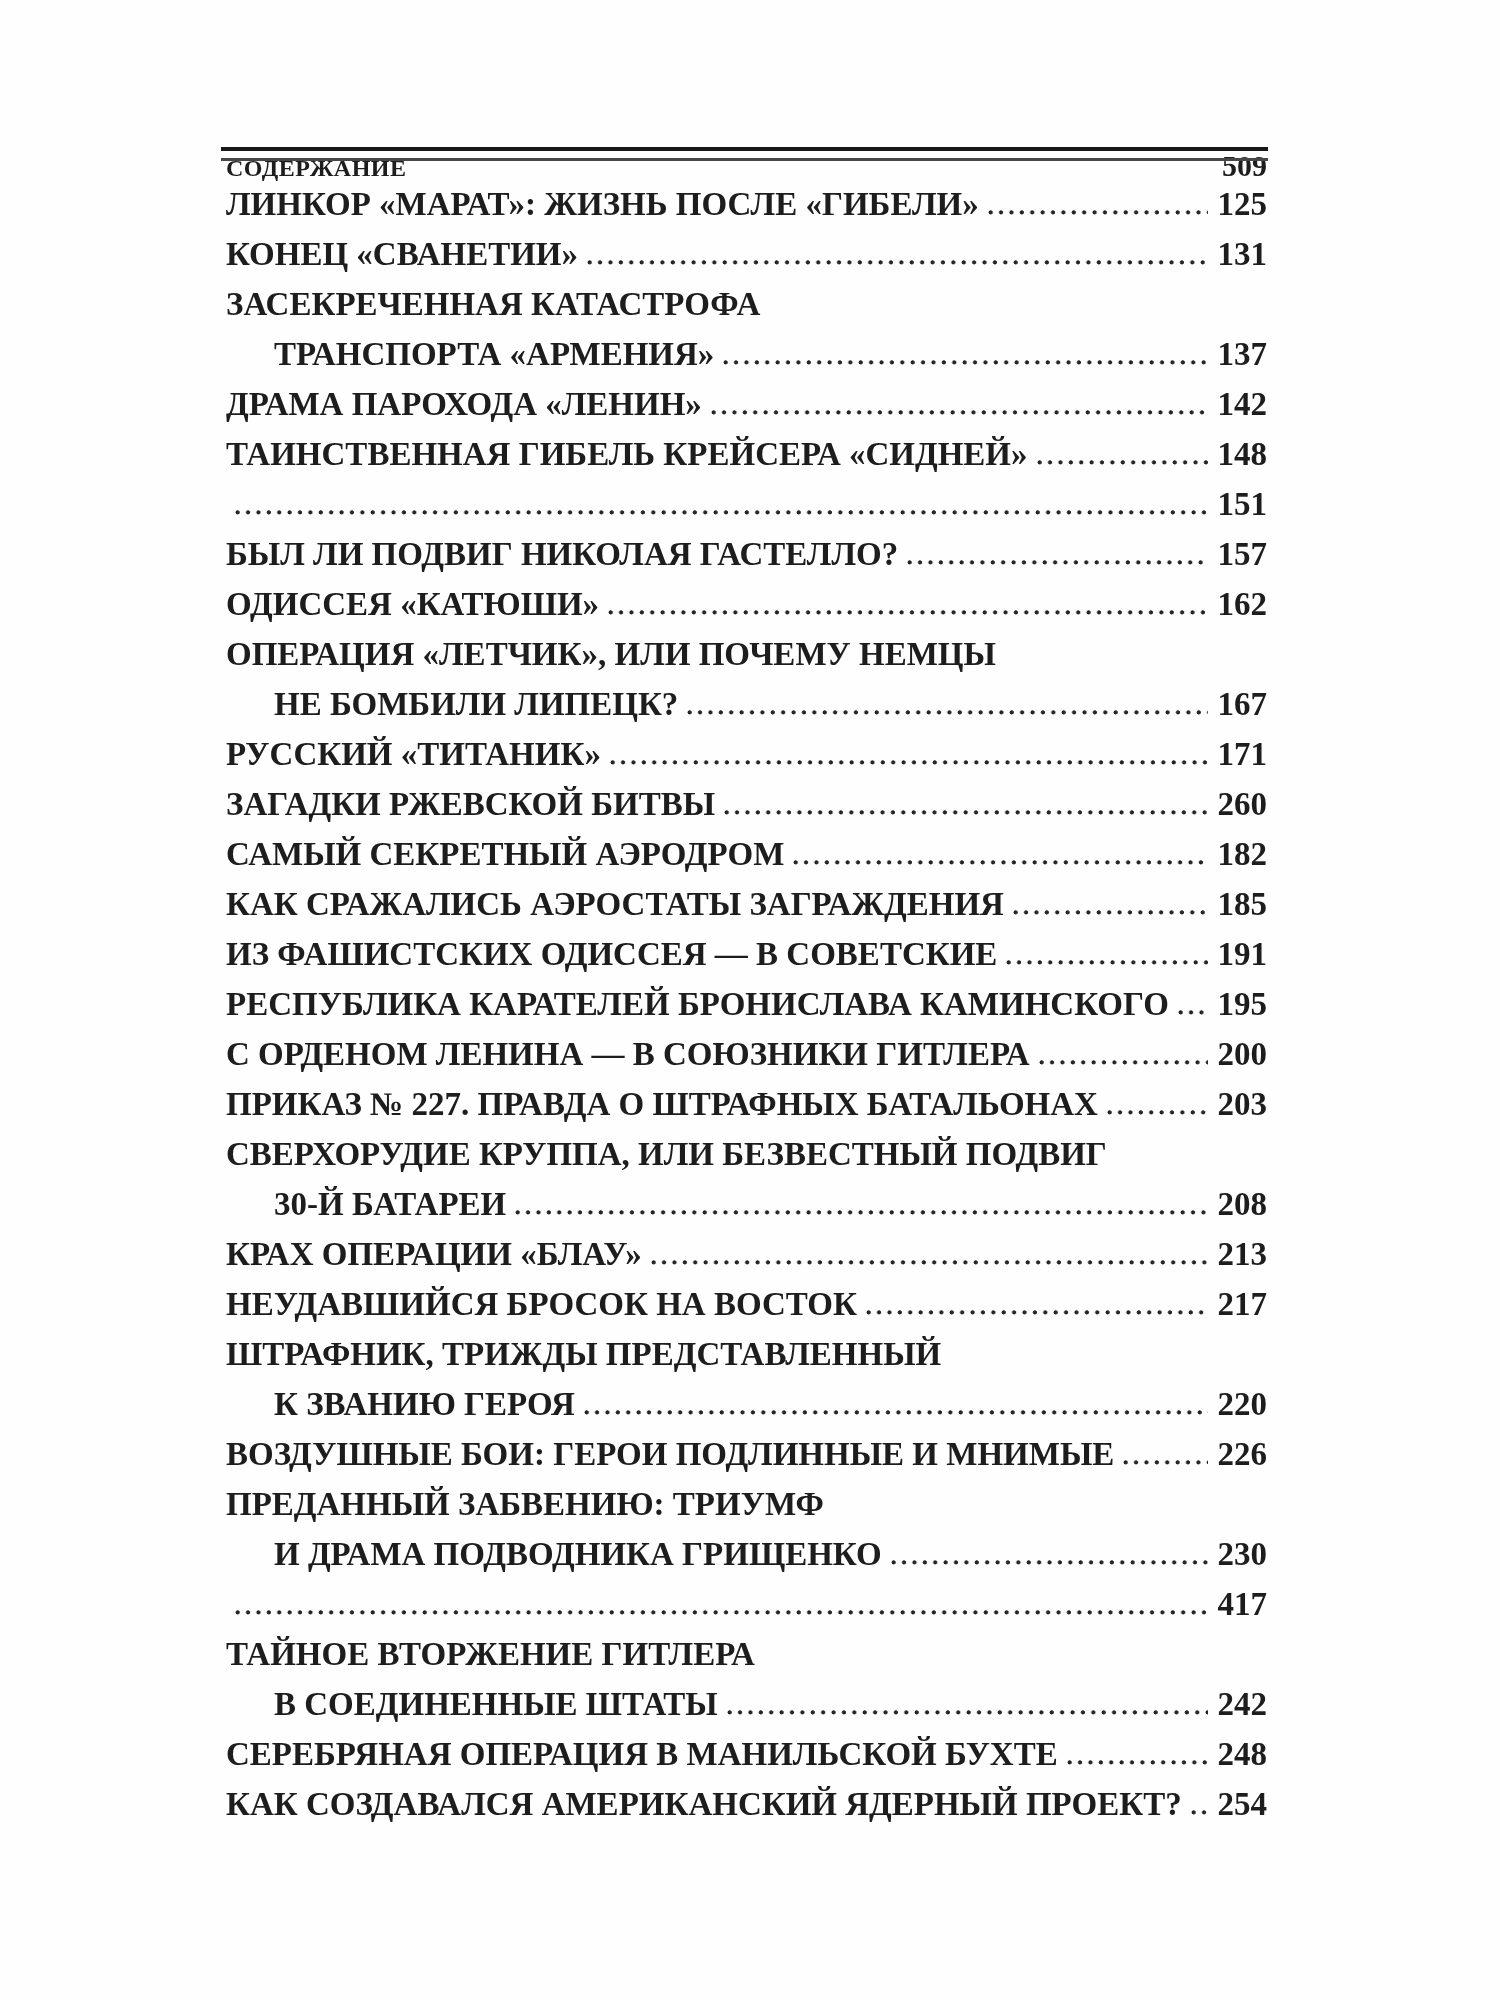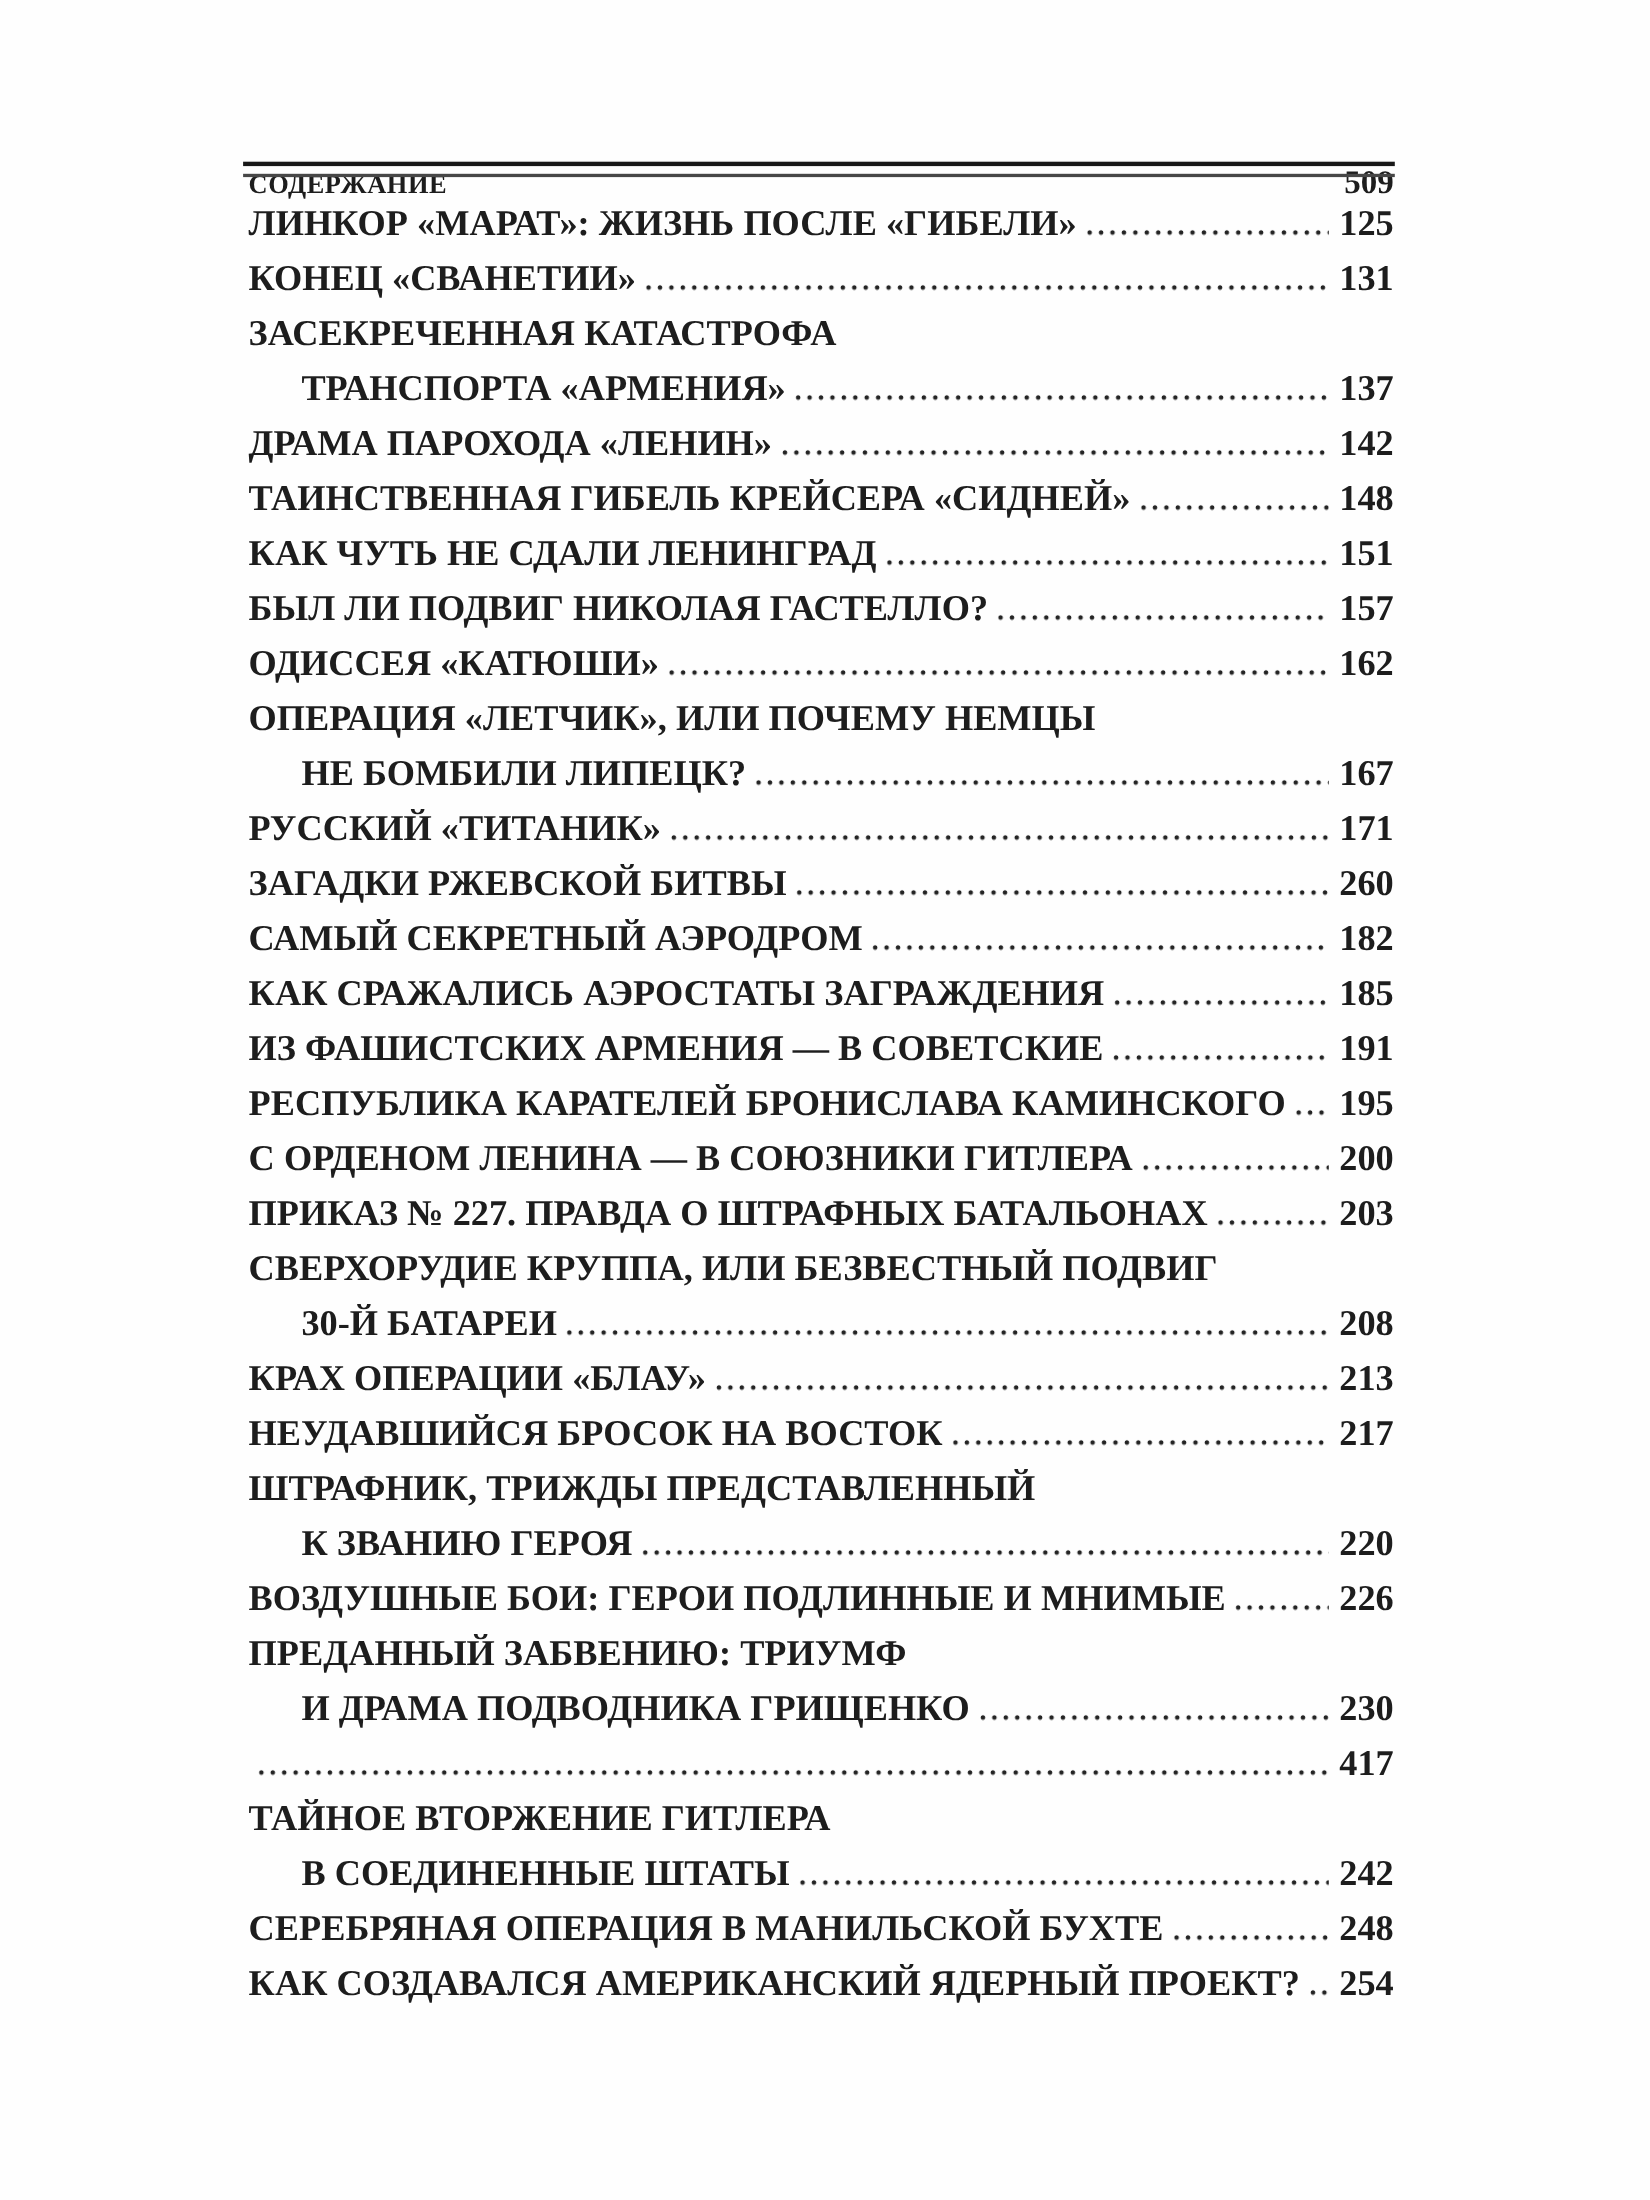--- a/index.html
+++ b/index.html
@@ -103,21 +103,20 @@
       </div>
       <div>
         <div class="line">
           <span class="t">ТАИНСТВЕННАЯ ГИБЕЛЬ КРЕЙСЕРА «СИДНЕЙ»</span>
           <span class="leader"></span>
           <span class="pg">148</span>
         </div>
       </div>
       <div>
         <div class="line">
-          <span class="t">КАК ЧУТЬ НЕ СДАЛИ ЛЕНИНГРАД</span>
           <span class="leader"></span>
           <span class="pg">151</span>
         </div>
       </div>
       <div>
         <div class="line">
           <span class="t">БЫЛ ЛИ ПОДВИГ НИКОЛАЯ ГАСТЕЛЛО?</span>
           <span class="leader"></span>
           <span class="pg">157</span>
         </div>
@@ -162,21 +161,21 @@
       </div>
       <div>
         <div class="line">
           <span class="t">КАК СРАЖАЛИСЬ АЭРОСТАТЫ ЗАГРАЖДЕНИЯ</span>
           <span class="leader"></span>
           <span class="pg">185</span>
         </div>
       </div>
       <div>
         <div class="line">
-          <span class="t">ИЗ ФАШИСТСКИХ АРМЕНИЯ — В СОВЕТСКИЕ</span>
+          <span class="t">ИЗ ФАШИСТСКИХ ОДИССЕЯ — В СОВЕТСКИЕ</span>
           <span class="leader"></span>
           <span class="pg">191</span>
         </div>
       </div>
       <div>
         <div class="line">
           <span class="t">РЕСПУБЛИКА КАРАТЕЛЕЙ БРОНИСЛАВА КАМИНСКОГО</span>
           <span class="leader"></span>
           <span class="pg">195</span>
         </div>

